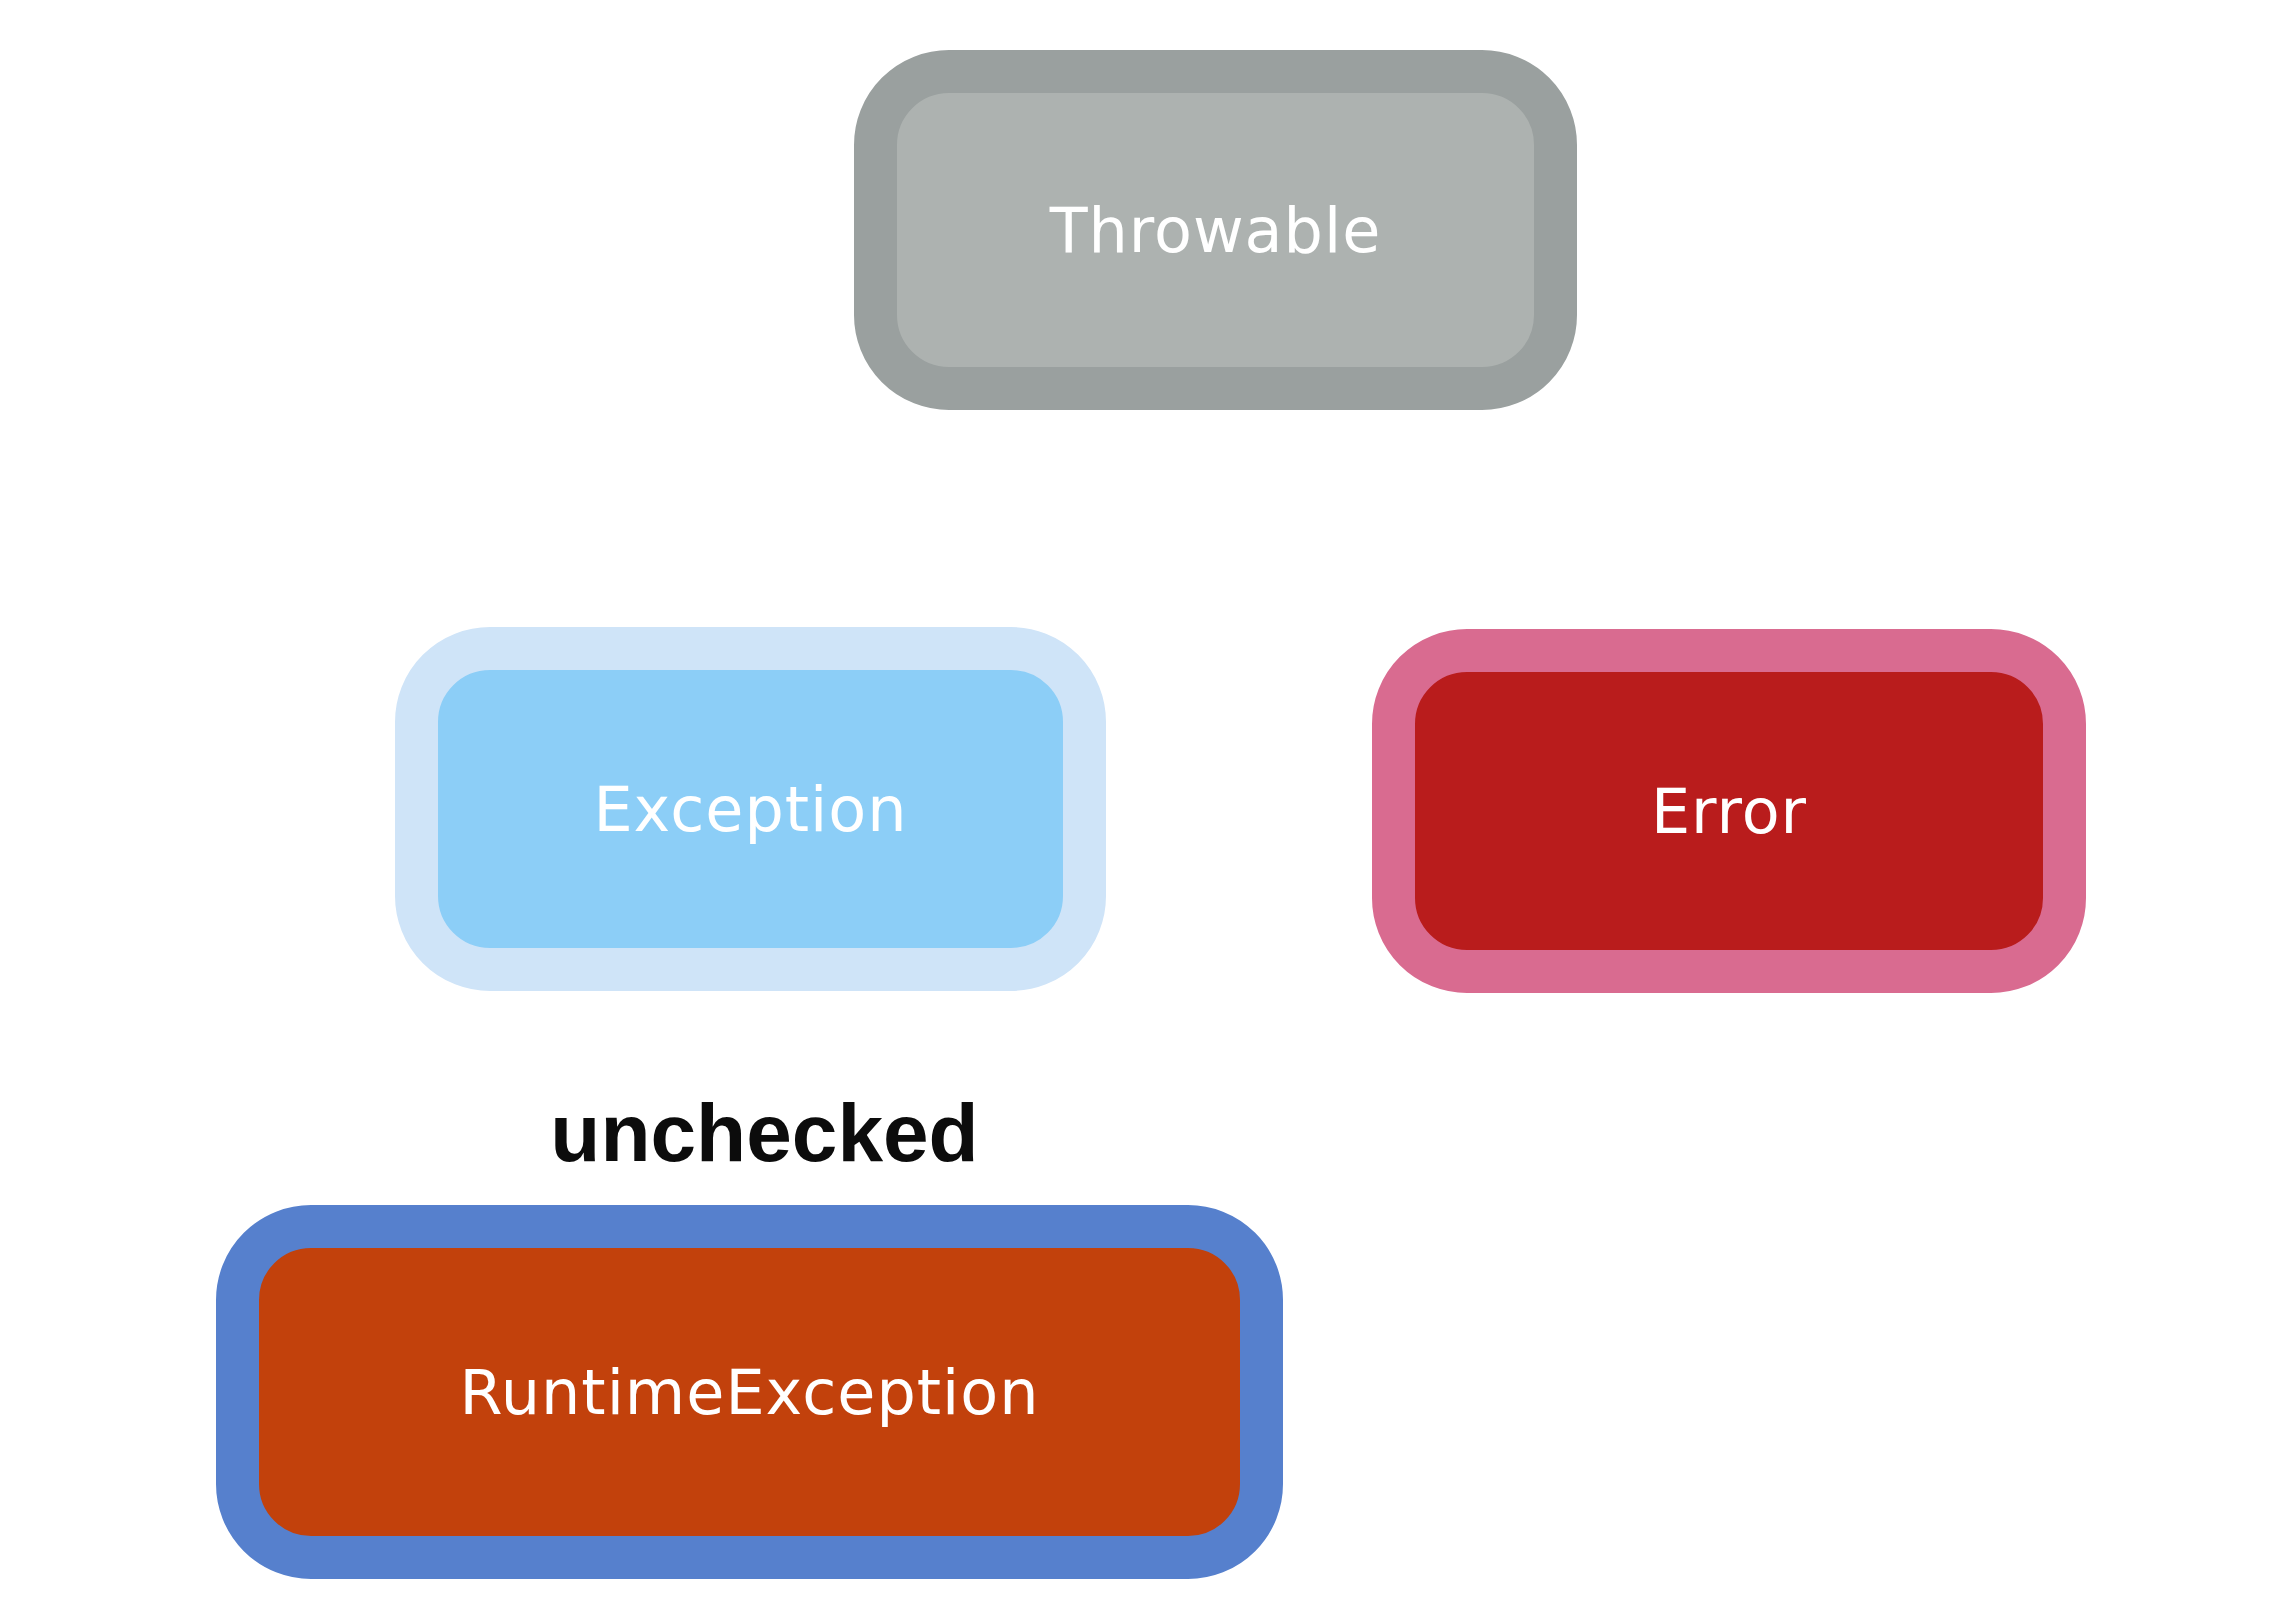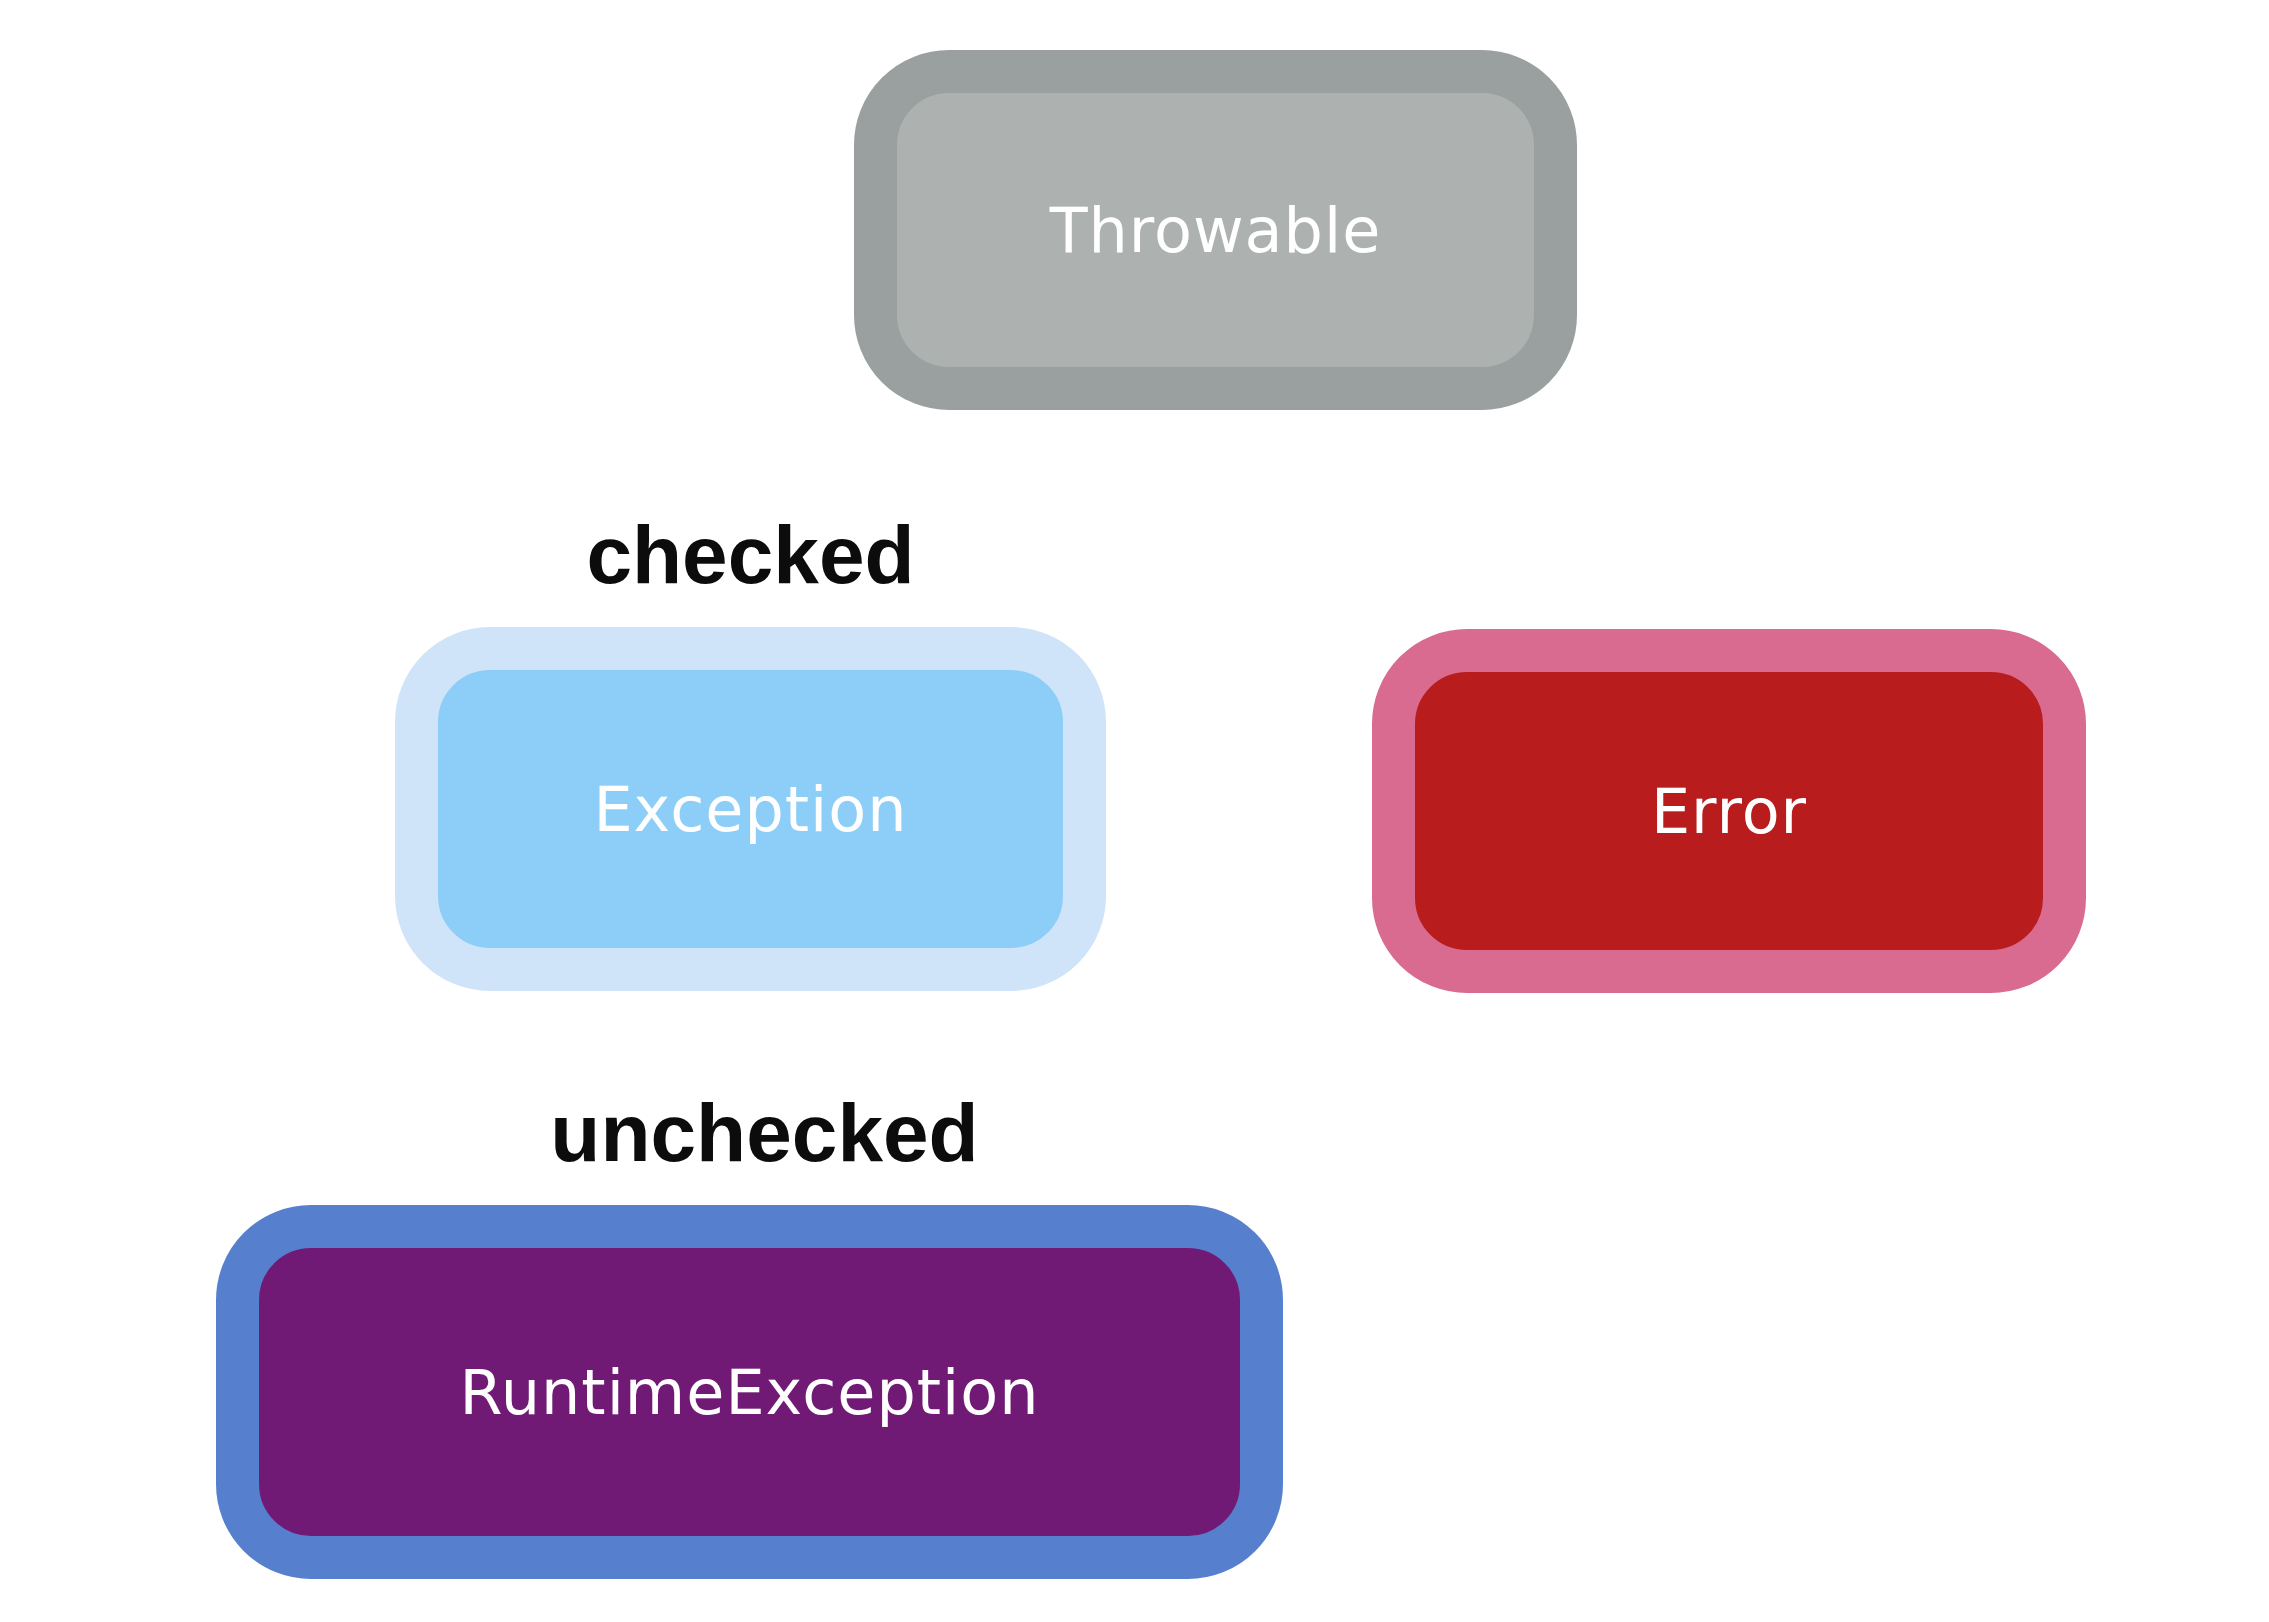--- a/index.html
+++ b/index.html
@@ -52,30 +52,29 @@
 </style>
 </head>
 <body>
 
 <div class="canvas">
 
   <div class="node node--throwable" style="background-color: rgb(173, 178, 176); border-color: rgb(154, 160, 159);">
     <span class="node-label" style="color: rgb(255, 255, 255);">Throwable</span>
   </div>
 
-  <div class="annotation annotation--checked">checked</div>
 
   <div class="node node--exception" style="background-color: rgb(140, 206, 247); border-color: rgb(207, 228, 248);">
     <span class="node-label" style="color: rgb(255, 255, 255);">Exception</span>
   </div>
 
   <div class="node node--error" style="background-color: #b91c1c; border-color: rgb(217, 107, 144);">
     <span class="node-label" style="color: rgb(255, 255, 255);">Error</span>
   </div>
 
   <div class="annotation annotation--unchecked">unchecked</div>
 
-  <div class="node node--runtime" style="background-color: #701a75; border-color: rgb(86, 128, 205);">
+  <div class="node node--runtime" style="background-color: #c2410c; border-color: rgb(86, 128, 205);">
     <span class="node-label" style="color: rgb(255, 255, 255);">RuntimeException</span>
   </div>
 
 </div>
 
 
 </body></html>

